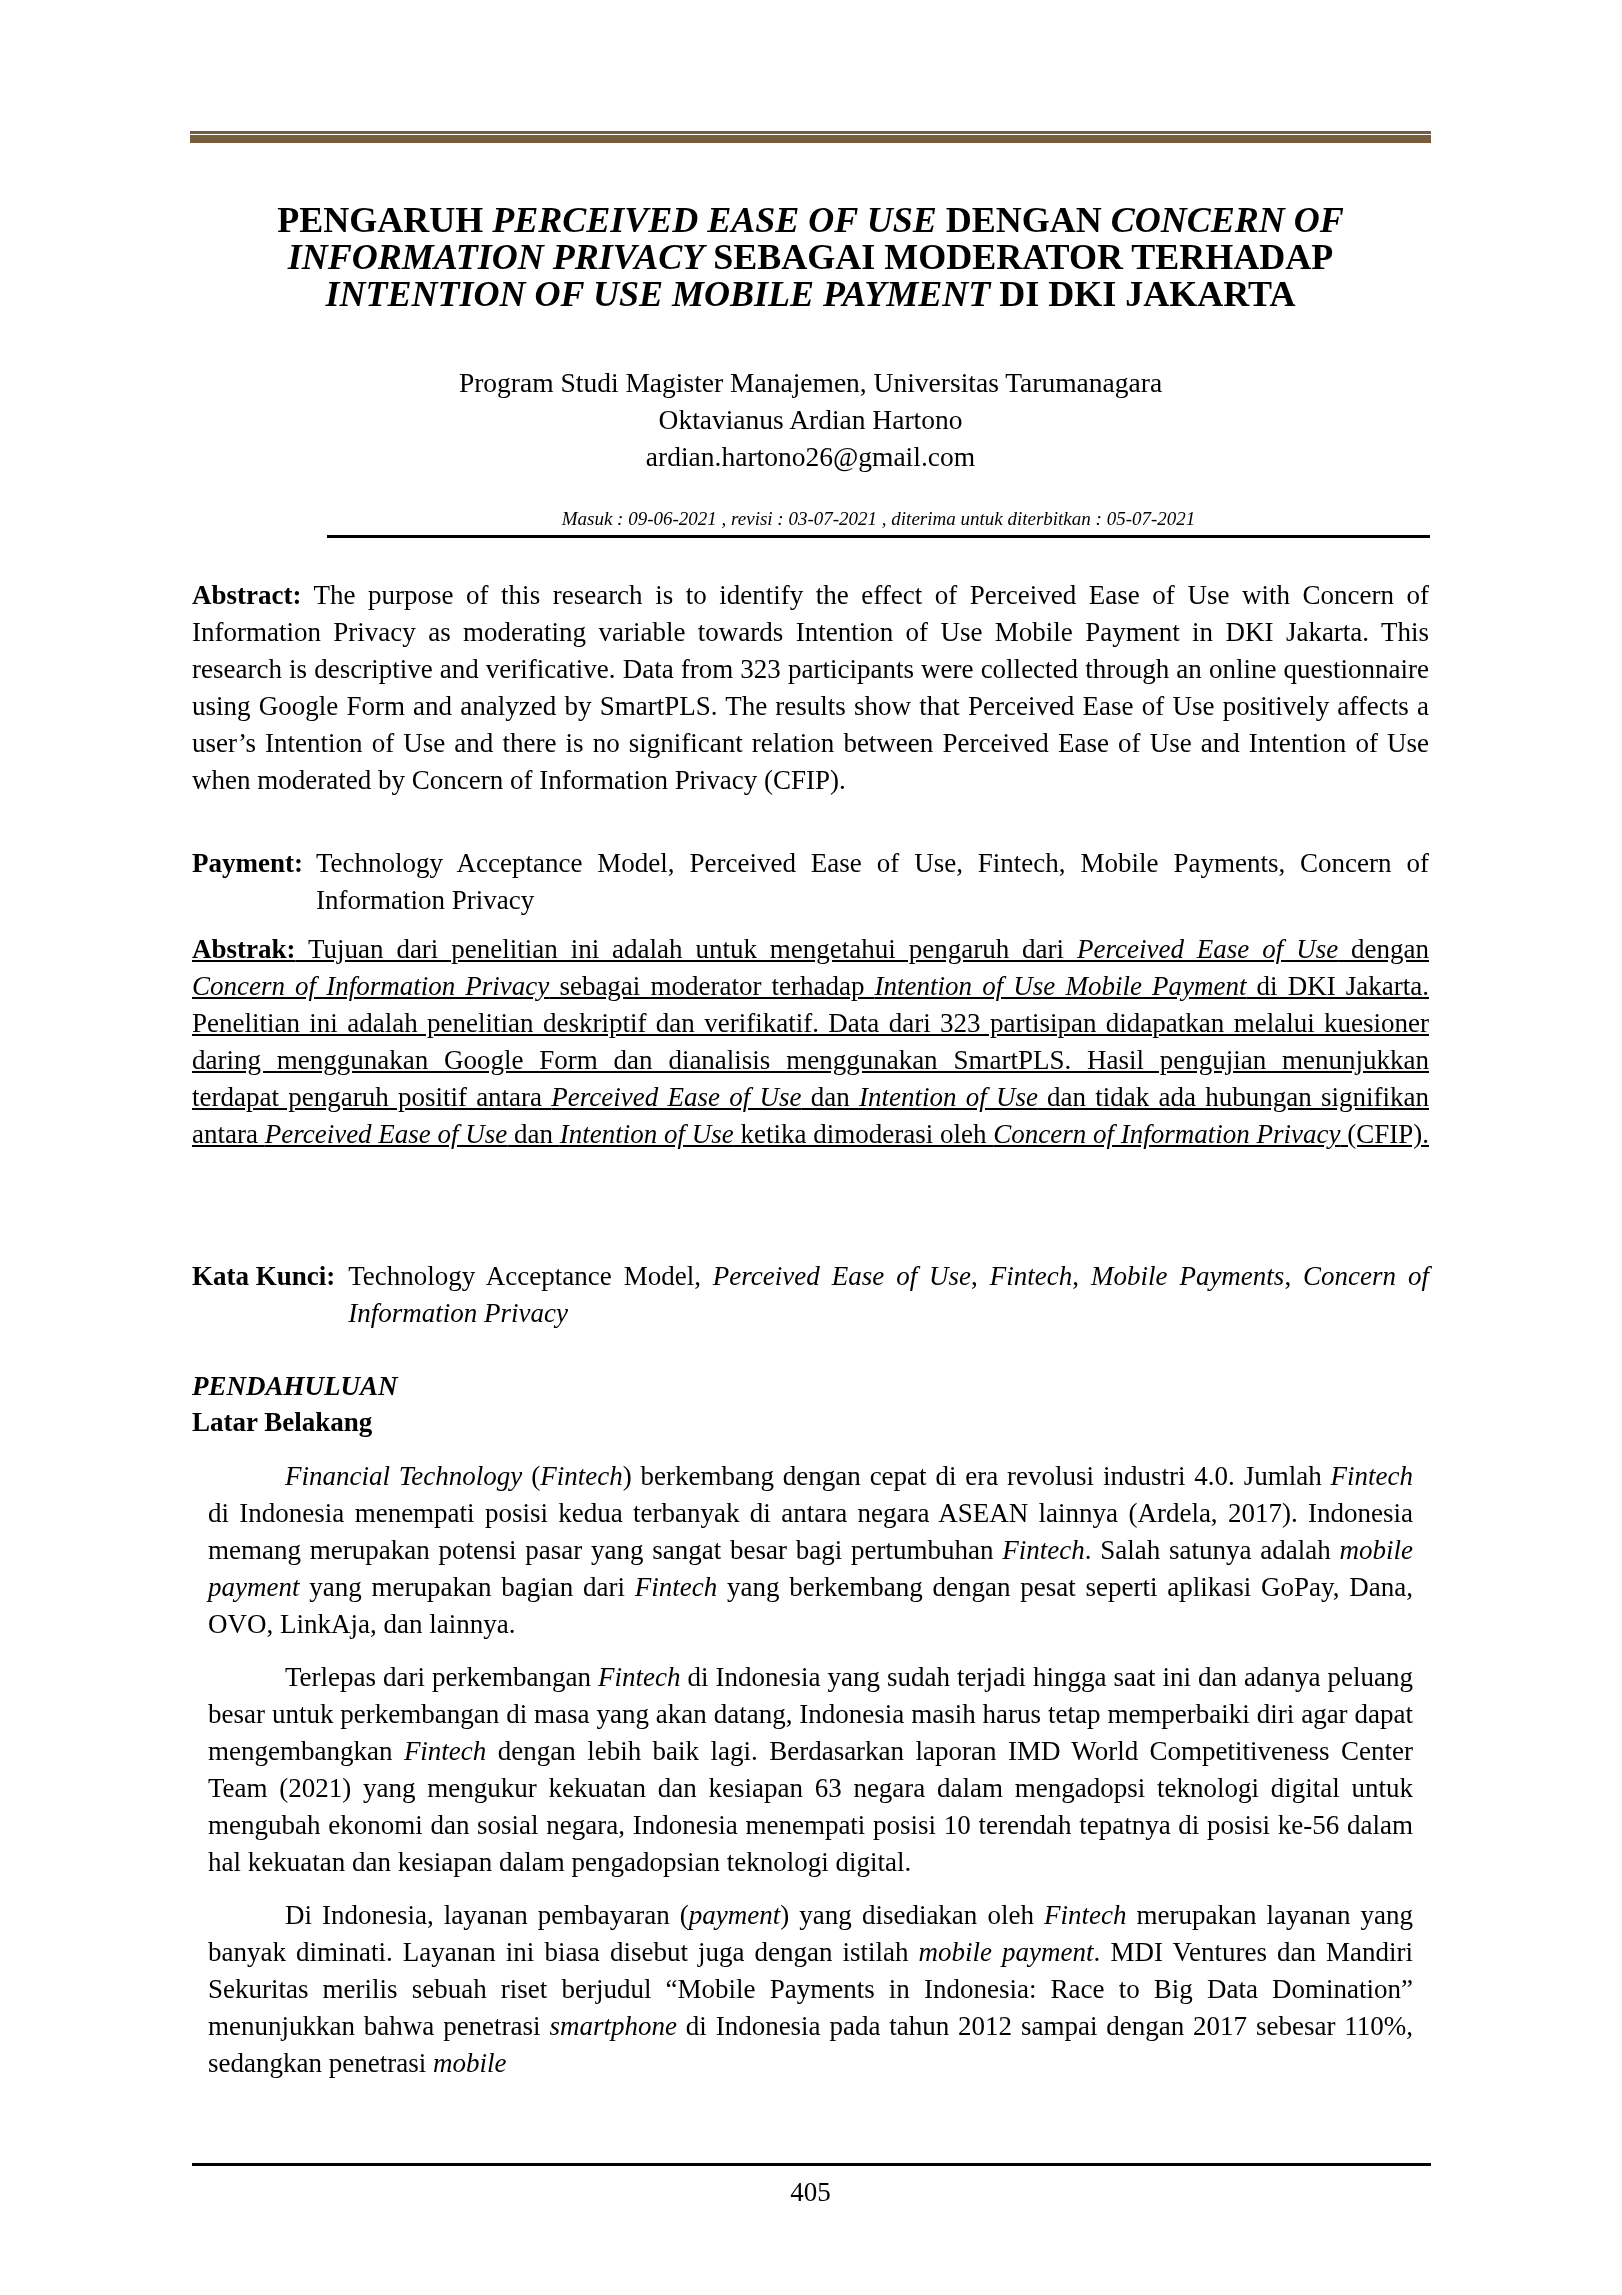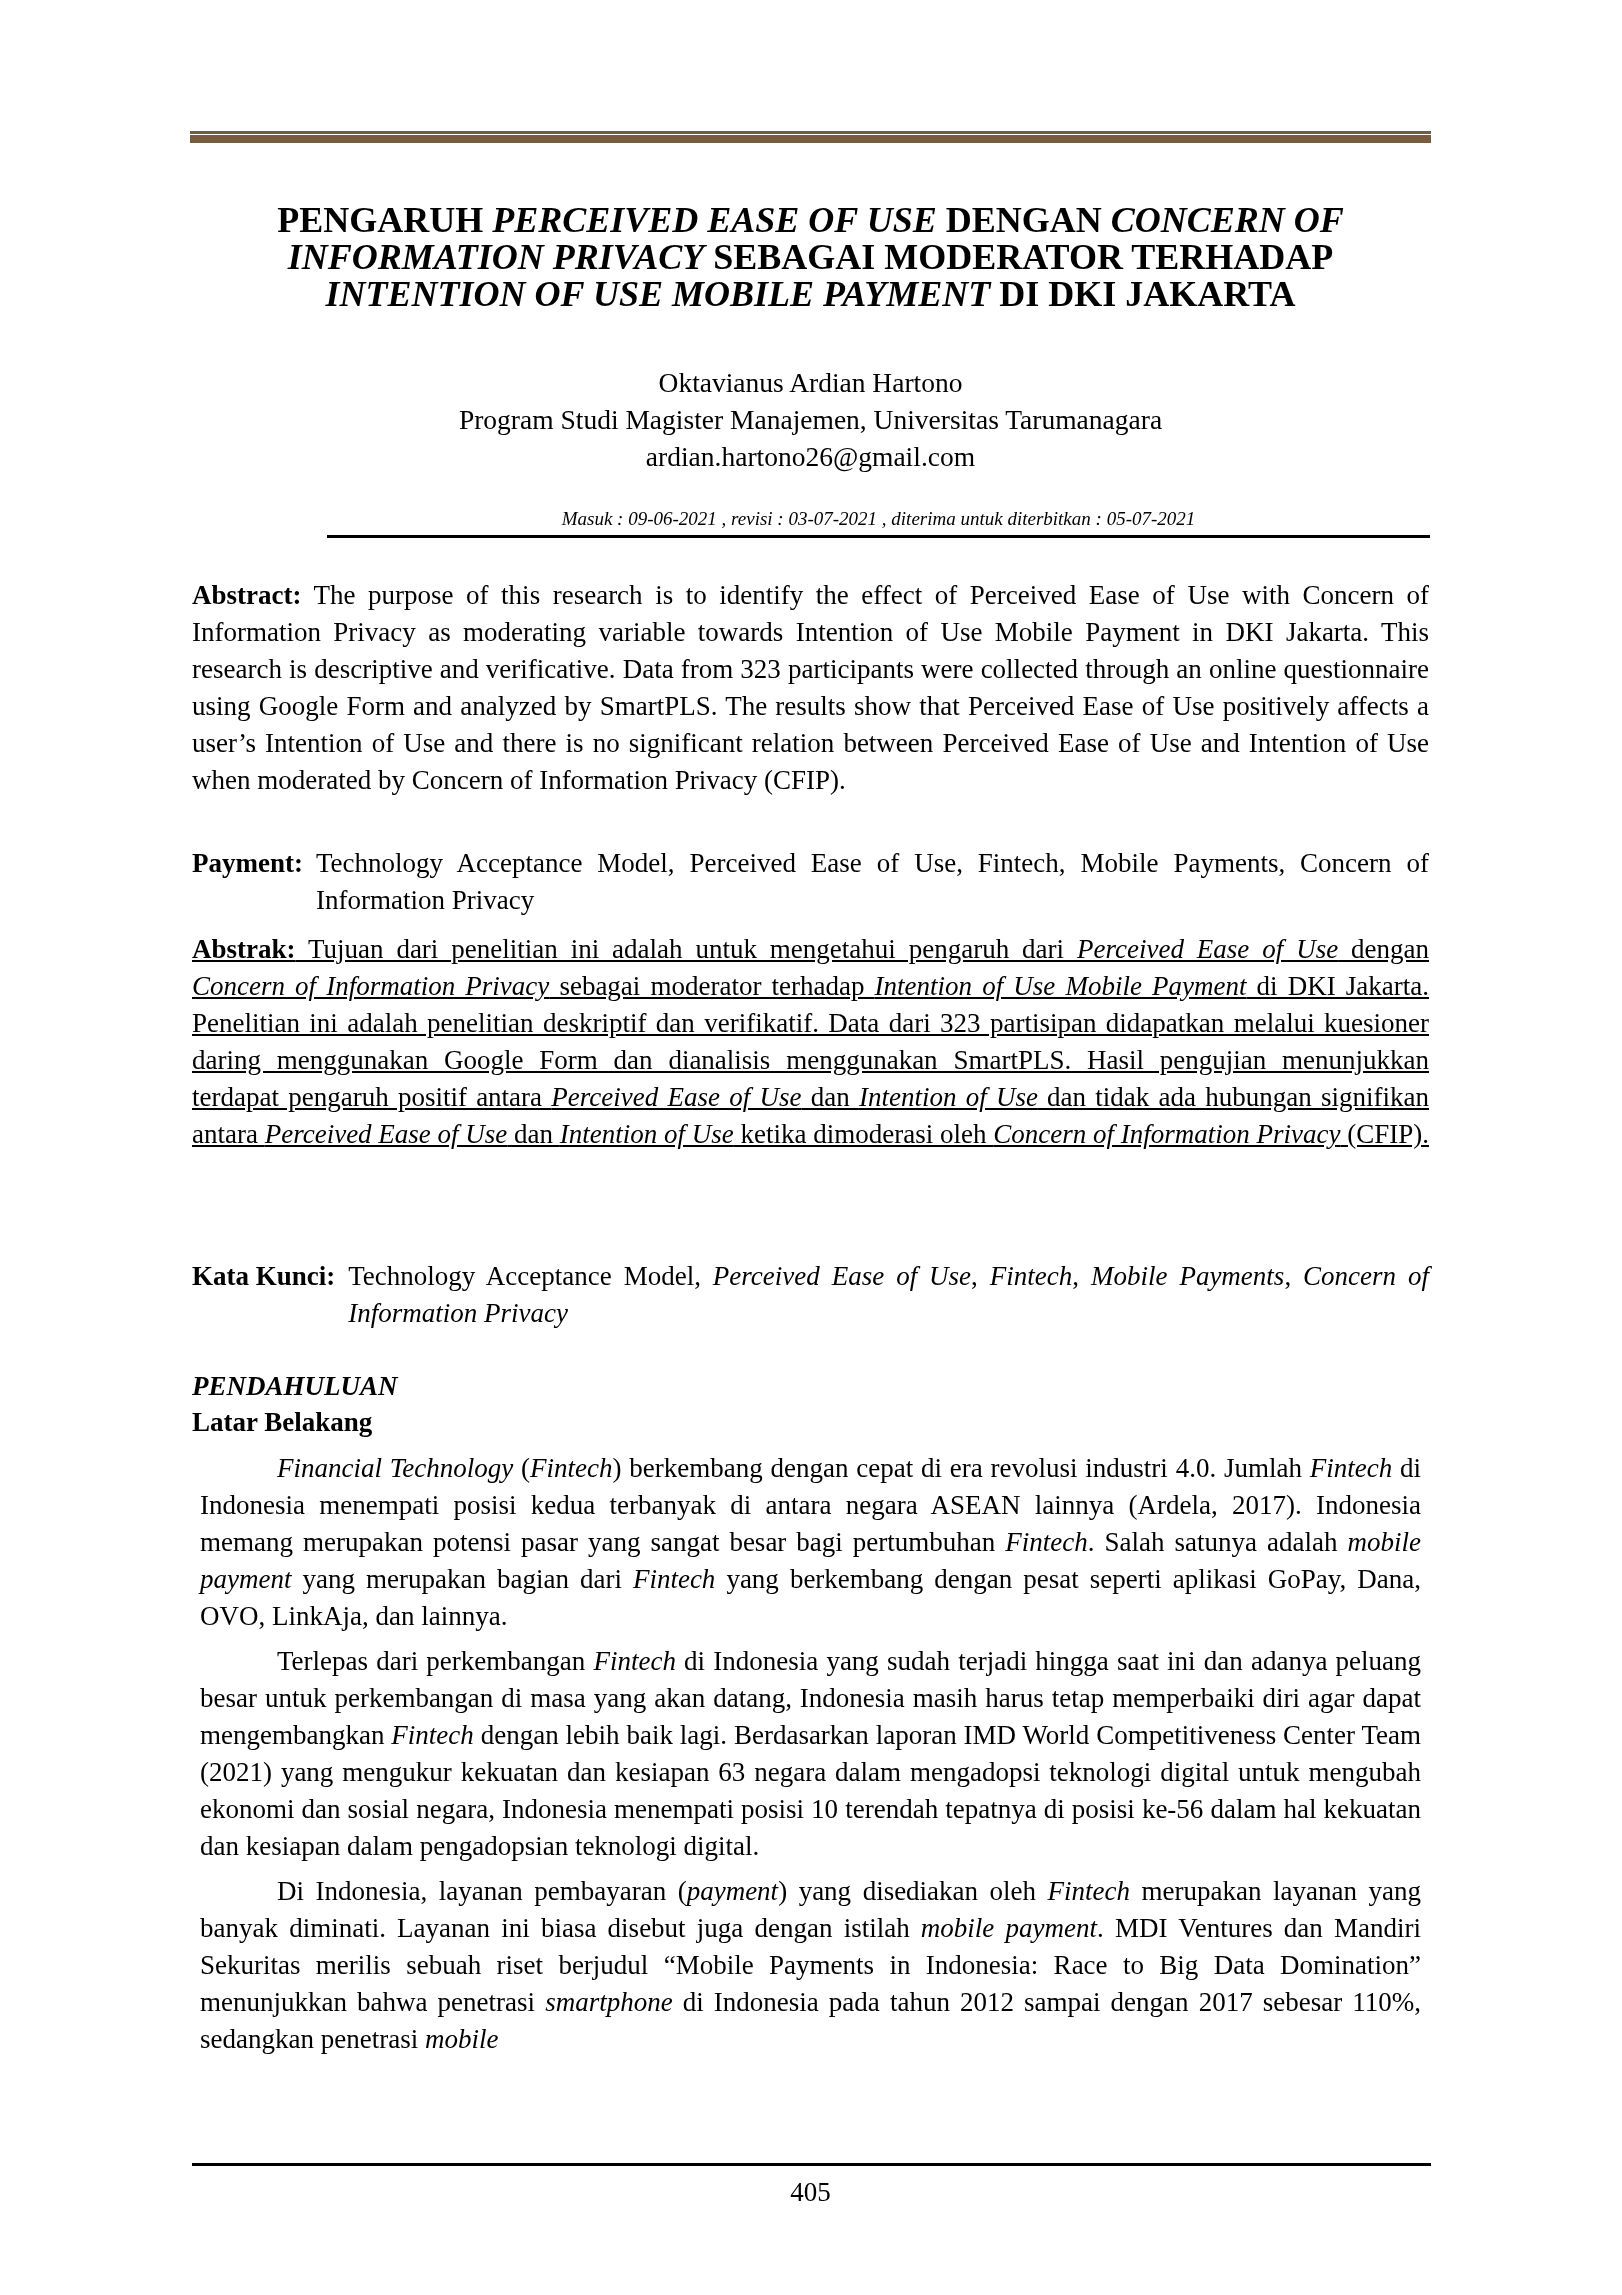--- a/index.html
+++ b/index.html
@@ -18,36 +18,36 @@
   .abstract-en { top: 577px; }
   .kw { display: flex; font-size: 27px; line-height: 37px; }
   .kw .kw-label { font-weight: bold; white-space: nowrap; padding-right: 13px; }
   .kw .kw-text { flex: 1; text-align: justify; text-align-last: left; }
   .kw-en { top: 845px; }
   .abstract-id { top: 931px; text-decoration: underline; }
   .kw-id { top: 1258px; }
   .h-section { top: 1368px; font-weight: bold; font-size: 27px; line-height: 37px; font-style: italic; }
   .h-sub { top: 1404px; font-weight: bold; font-size: 27px; line-height: 37px; }
   .body-text { top: 1442px; }
-  .body-text p { margin: 8px; text-indent: 77px; font-size: 27px; line-height: 37px; text-align: justify; }
+  .body-text p { margin: 16px; text-indent: 77px; font-size: 27px; line-height: 37px; text-align: justify; }
   .footer-rule { position: absolute; left: 192px; width: 1239px; top: 2163px; height: 2.6px; background: #000; }
   .page-num { position: absolute; left: 192px; width: 1237px; top: 2176px; text-align: center; font-size: 27px; line-height: 33px; }
   i { font-style: italic; }
 </style>
 </head>
 <body>
 
 <div class="rule-thin"></div>
 <div class="rule-thick"></div>
 
 <div class="col title"><span>PENGARUH </span><i>PERCEIVED EASE OF USE</i><span> DENGAN </span><i>CONCERN OF INFORMATION PRIVACY</i><span> SEBAGAI MODERATOR TERHADAP </span><i>INTENTION OF USE MOBILE PAYMENT</i><span> DI DKI JAKARTA</span></div>
 
 <div class="col author">
+  <div>Program Studi Magister Manajemen, Universitas Tarumanagara</div>
   <div>Oktavianus Ardian Hartono</div>
-  <div>Program Studi Magister Manajemen, Universitas Tarumanagara</div>
   <div>ardian.hartono26@gmail.com</div>
 </div>
 
 <div class="dates">Masuk : 09-06-2021 , revisi : 03-07-2021 , diterima untuk diterbitkan : 05-07-2021</div>
 <div class="dates-rule"></div>
 
 <div class="col para abstract-en">
   <b>Abstract:</b><span><span> The purpose of this research is to identify the effect of Perceived Ease of Use with Concern of Information Privacy as moderating variable towards Intention of Use Mobile Payment in DKI Jakarta. This research is descriptive and verificative. Data from 323 participants were collected through an online questionnaire using Google Form and analyzed by SmartPLS. The results show that Perceived Ease of Use positively affects a user’s Intention of Use and there is no significant relation between Perceived Ease of Use and Intention of Use when moderated by Concern of Information Privacy (CFIP).</span></span>
 </div>
 

